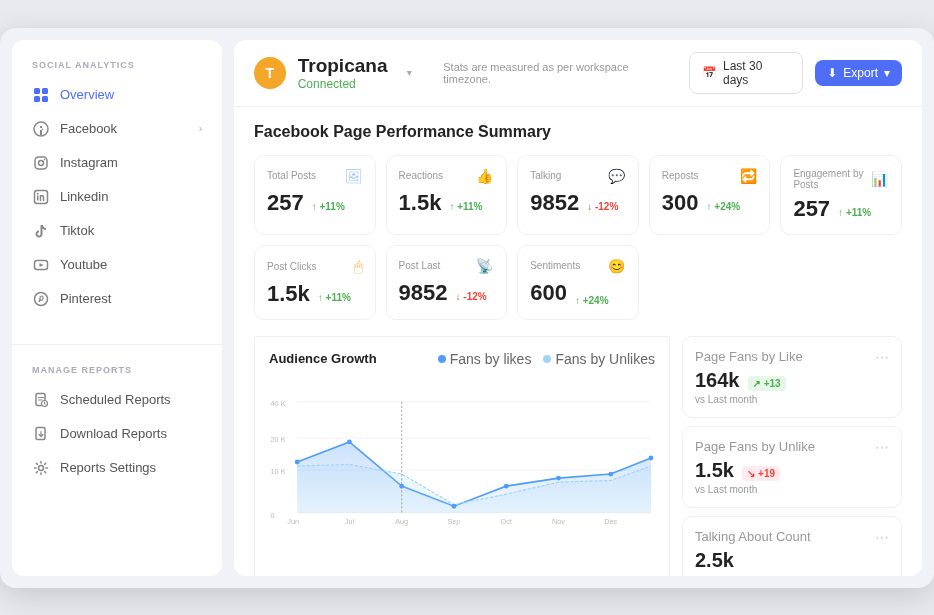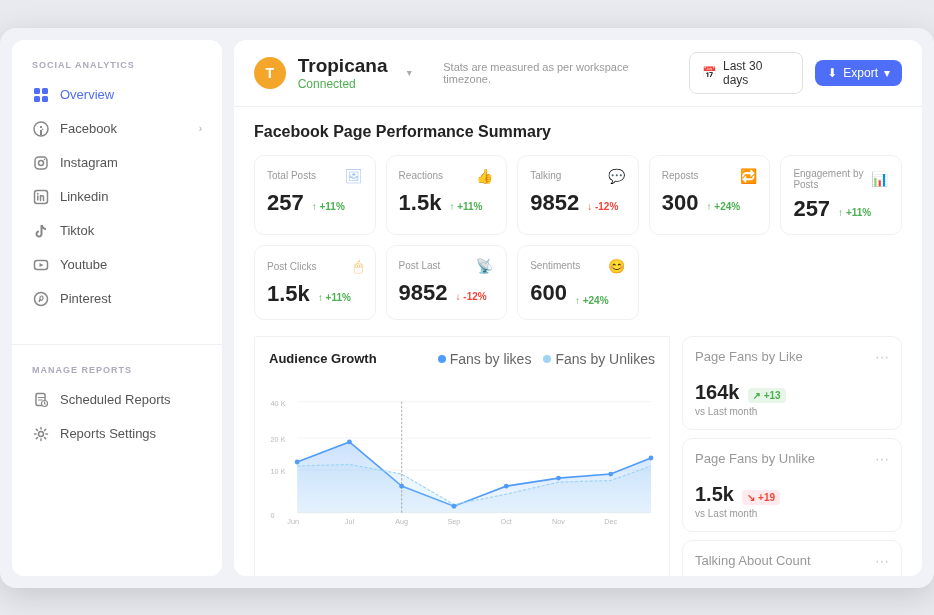--- a/index.html
+++ b/index.html
@@ -38,21 +38,21 @@
     .chart-header { display: flex; align-items: center; justify-content: space-between; margin-bottom: 10px; }
     .chart-title { font-size: 13px; font-weight: 600; color: #222; }
     .chart-legend { display: flex; align-items: center; gap: 12px; font-size: 14px; color: #666; }
     .legend-dot { width: 8px; height: 8px; border-radius: 50%; }
     .chart-area { position: relative; height: 170px; }
     .right-stats { display: flex; flex-direction: column; gap: 8px; }
     .stat-card { background: #fff; border: 1px solid #f0f0f0; border-radius: 10px; padding: 12px; }
     .stat-card-header { display: flex; align-items: center; justify-content: space-between; margin-bottom: 4px; }
     .stat-card-label { font-size: 13px; color: #999; }
     .stat-card-menu { font-size: 14px; color: #ccc; cursor: pointer; }
-    .stat-card-value { font-size: 20px; font-weight: 700; color: #222; margin-top: 12px; }
+    .stat-card-value { font-size: 20px; font-weight: 700; color: #222; }
     .stat-card-sub { font-size: 10px; color: #999; margin-top: 2px; }
     .stat-badge { font-size: 10px; font-weight: 600; padding: 2px 5px; border-radius: 4px; }
     .stat-badge.up { background: #e8f5e9; color: #4caf50; }
     .stat-badge.down { background: #ffebee; color: #f44336; }
   </style>
 </head>
 <body>
 
 <div class="app-container">
 
@@ -144,20 +144,29 @@
           <svg width="16" height="16" viewBox="0 0 16 16" fill="none">
             <rect x="3" y="1.5" width="9" height="12" rx="1.5" stroke="#888" stroke-width="1.5"></rect>
             <path d="M5.5 5.5H10.5M5.5 8H9" stroke="#888" stroke-width="1.2" stroke-linecap="round"></path>
             <circle cx="11.5" cy="11.5" r="3" fill="#fff" stroke="#888" stroke-width="1.2"></circle>
             <path d="M11.5 10V12L12.5 12" stroke="#888" stroke-width="1" stroke-linecap="round"></path>
           </svg>
         </span>
         <span>Scheduled Reports</span>
       </div>
 
+      <div class="sidebar-item">
+        <span class="icon">
+          <svg width="16" height="16" viewBox="0 0 16 16" fill="none">
+            <rect x="3" y="1.5" width="9" height="12" rx="1.5" stroke="#888" stroke-width="1.5"></rect>
+            <path d="M8 5.5V10M6 8.5L8 10.5L10 8.5" stroke="#888" stroke-width="1.2" stroke-linecap="round" stroke-linejoin="round"></path>
+          </svg>
+        </span>
+        <span>Download Reports</span>
+      </div>
 
       <div class="sidebar-item">
         <span class="icon">
           <svg width="16" height="16" viewBox="0 0 16 16" fill="none">
             <circle cx="8" cy="8" r="2.5" stroke="#888" stroke-width="1.5"></circle>
             <path d="M8 1.5V3M8 13V14.5M14.5 8H13M3 8H1.5M12.7 3.3L11.6 4.4M4.4 11.6L3.3 12.7M12.7 12.7L11.6 11.6M4.4 4.4L3.3 3.3" stroke="#888" stroke-width="1.5" stroke-linecap="round"></path>
           </svg>
         </span>
         <span>Reports Settings</span>
       </div>

